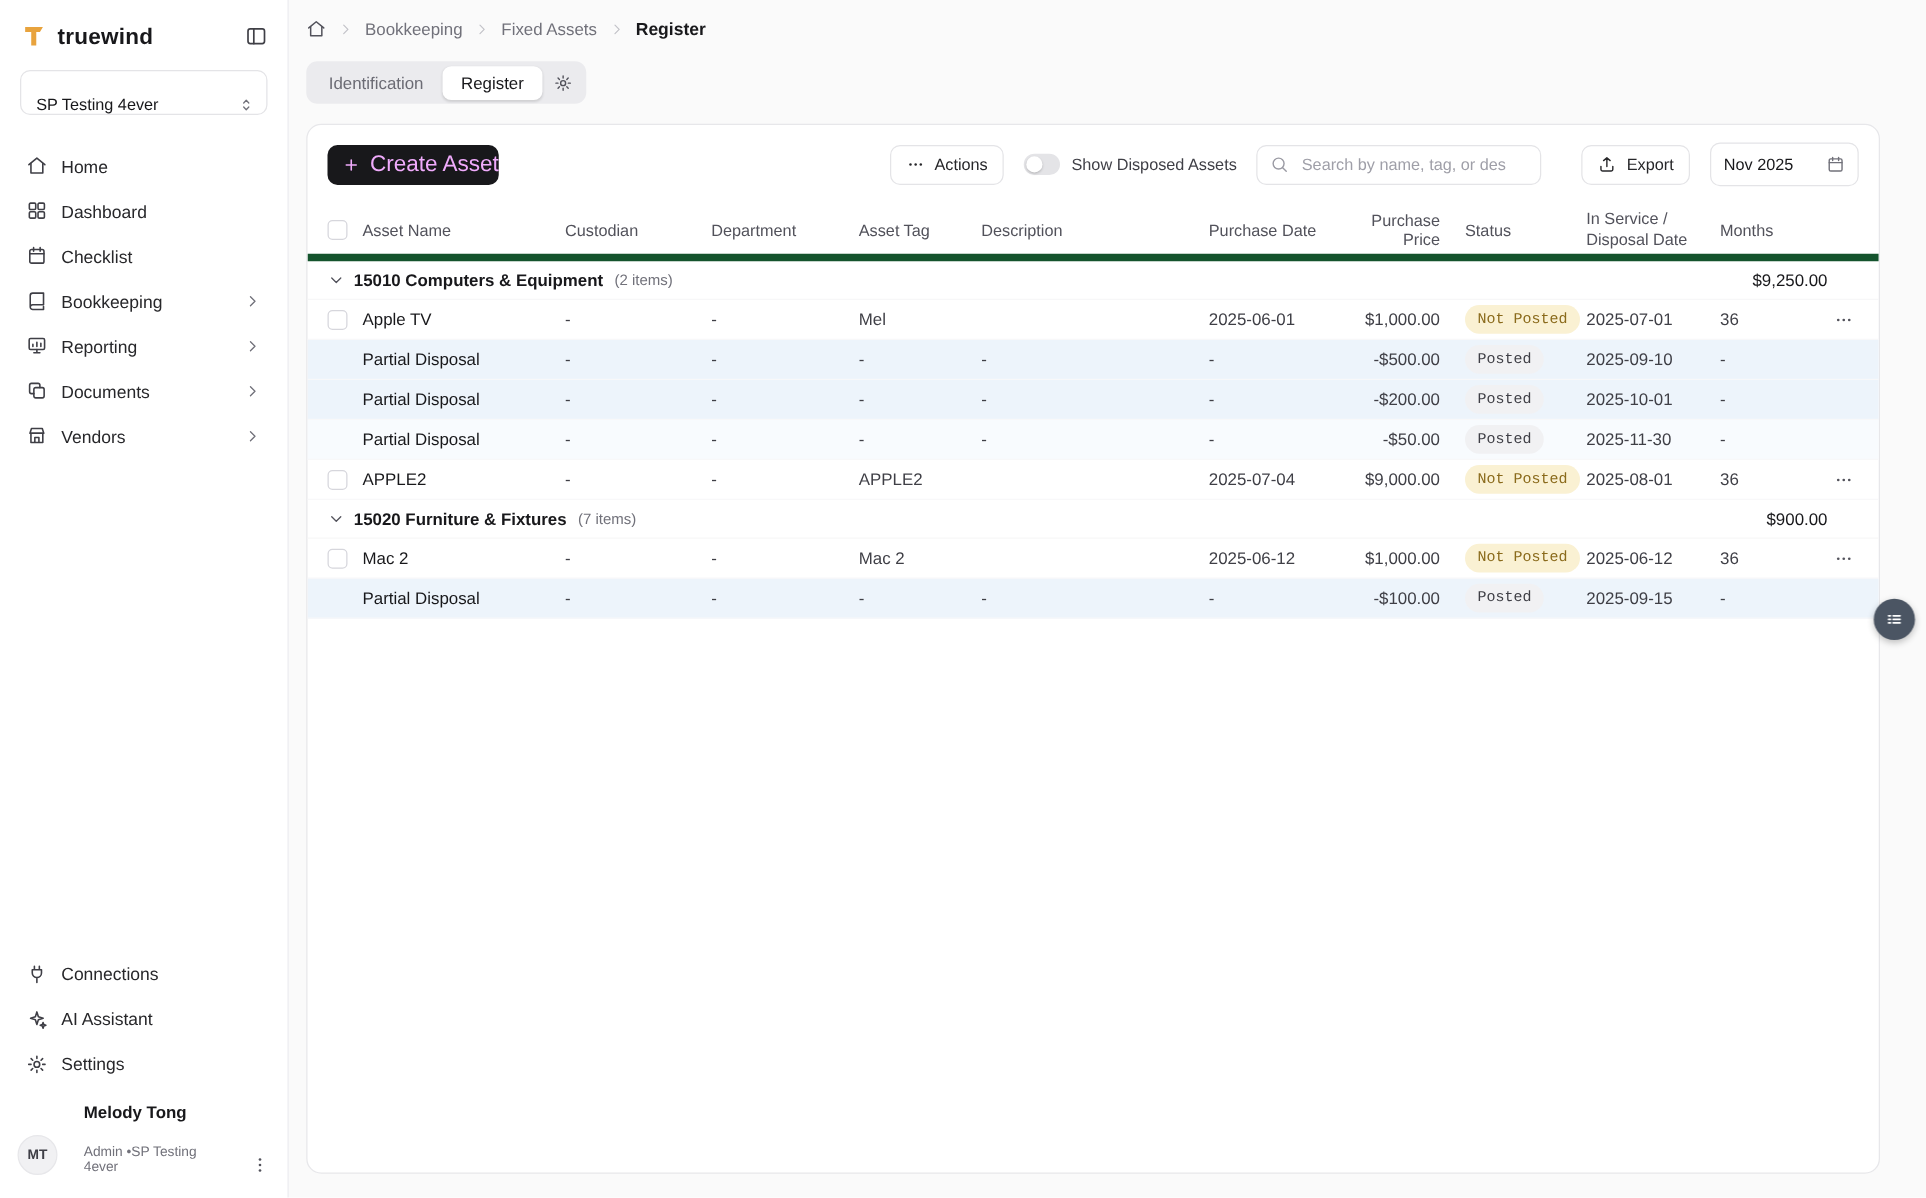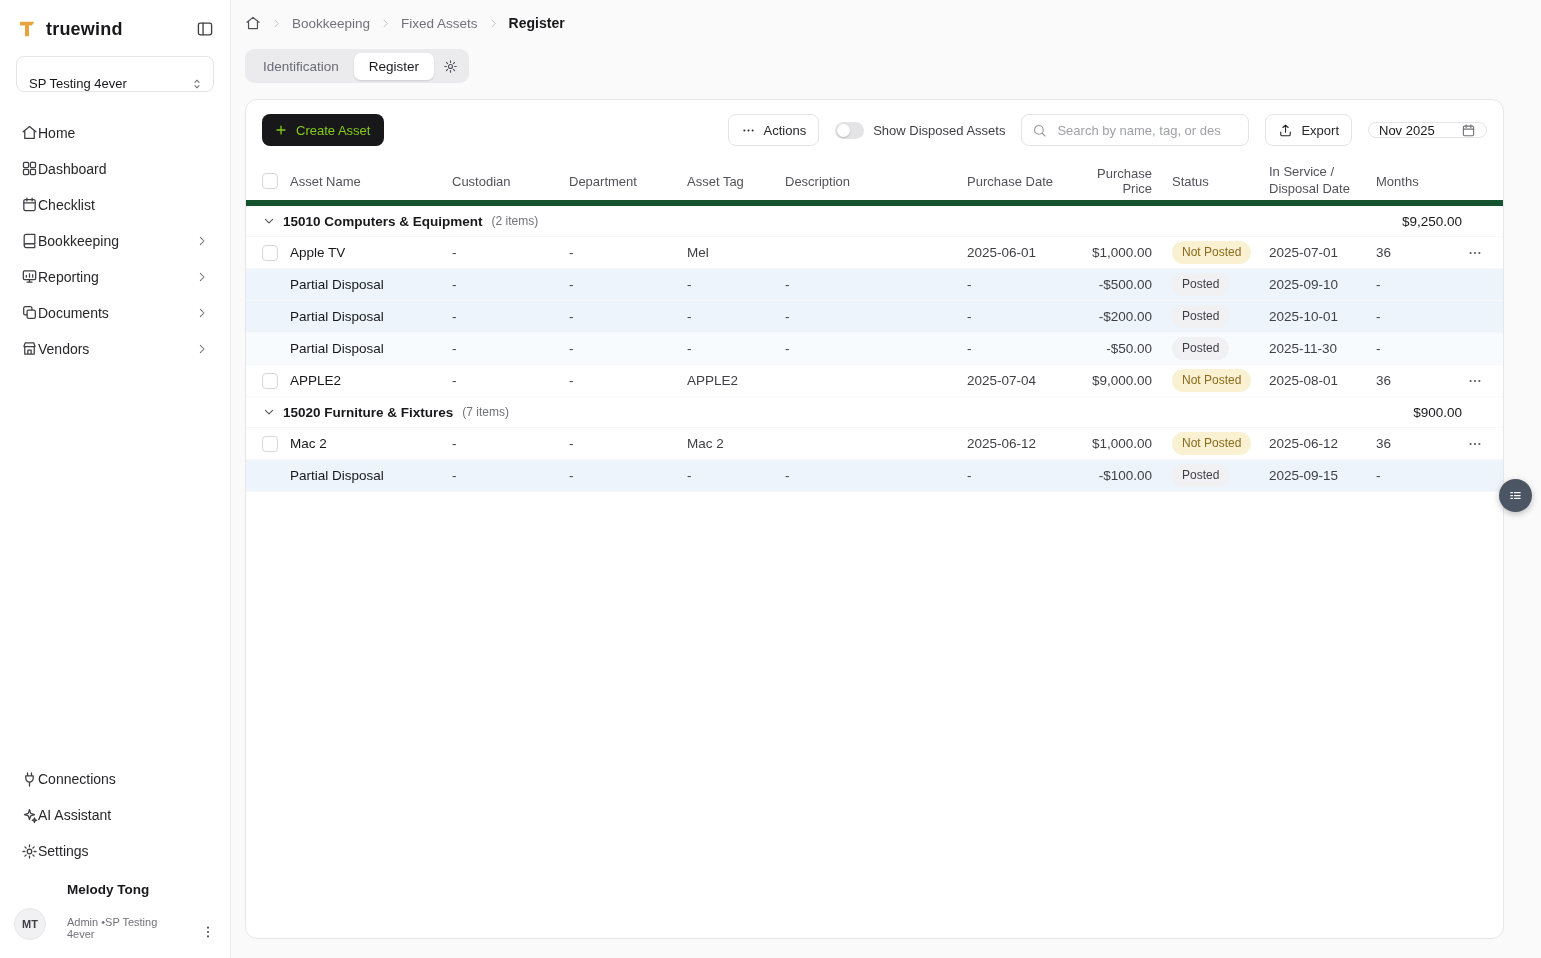--- a/index.html
+++ b/index.html
@@ -21,21 +21,21 @@
   .logo-text { font-size:18px; font-weight:700; letter-spacing:.2px; }
   .collapse-btn { margin-left:auto; color:#3f3f46; cursor:pointer; }
   .workspace {
     margin:8px 16px 2px; height:36px; border:1px solid #e4e4e7; border-radius:8px;
     display:flex; align-items:flex-end; justify-content:space-between;
     padding:0 9px 0 12px; font-size:13px; cursor:pointer; background:#fff;
   }
   .workspace .icn { color:#71717a; }
   .nav { padding:22px 12px 0; display:flex; flex-direction:column; gap:3px; }
   .nav-item {
-    height:33px; display:flex; align-items:center; padding:0 9px;
+    height:33px; display:flex; align-items:center; gap:11px; padding:0 9px;
     border-radius:8px; font-size:14px; color:#27272a; cursor:pointer;
   }
   .nav-item .icn { color:#3f3f46; display:flex; }
   .nav-item .chev { margin-left:auto; color:#71717a; display:flex; }
   .side-spacer { flex:1; }
   .footer-nav { padding:0 12px; display:flex; flex-direction:column; gap:3px; }
   .user-row { display:flex; align-items:flex-end; gap:21px; padding:14px 14px 18px 14px; }
   .avatar {
     width:32px; height:32px; border-radius:50%; background:#f1f1f3; border:1px solid #e7e7ea;
     display:flex; align-items:center; justify-content:center;
@@ -58,42 +58,42 @@
   .tab { padding:6px 15px; font-size:13.5px; color:#6b6b74; border-radius:7px; cursor:pointer; white-space:nowrap; }
   .tab.active { background:#fff; color:#18181b; font-weight:500; box-shadow:0 1px 2px rgba(0,0,0,.12); }
   .tab-gear { width:32px; height:28px; display:flex; align-items:center; justify-content:center; color:#52525b; cursor:pointer; }
 
   .card {
     margin-top:16px; margin-right:37px; height:840px; position:relative;
     background:#fff; border:1px solid #e7e7ea; border-radius:12px; overflow:hidden;
   }
   .card-toolbar { display:flex; align-items:center; padding:14px 16px 12px; }
   .btn-dark {
-    height:32px; background:#18181b; color:#84cc16; border:none; border-radius:8px;
-    padding:0 14px 0 12px; font-size:13px; font-weight:500;
+    height:32px; background:#18181b; color:#f0abfc; border:none; border-radius:8px;
+    padding:0 0 0 12px; font-size:18px; font-weight:500;
     display:inline-flex; align-items:center; gap:8px; cursor:pointer; font-family:inherit;
   }
   .toolbar-right { margin-left:auto; display:flex; align-items:center; gap:16px; }
   .btn-ghost {
     height:32px; background:#fff; border:1px solid #e4e4e7; border-radius:8px;
     padding:0 12px; font-size:13px; color:#27272a;
-    display:inline-flex; align-items:center; gap:8px; cursor:pointer; font-family:inherit;
+    display:inline-flex; align-items:center; gap:8px; cursor:pointer; font-family:inherit;margin-left:16px;
   }
   .toggle-group { display:flex; align-items:center; gap:9px; }
   .toggle { width:29px; height:17px; background:#e4e4e7; border-radius:999px; position:relative; cursor:pointer; flex:none; }
   .toggle .knob { position:absolute; left:2px; top:2px; width:13px; height:13px; border-radius:50%; background:#fff; box-shadow:0 1px 2px rgba(0,0,0,.2); }
   .toggle-label { font-size:13px; color:#3f3f46; white-space:nowrap; }
   .search {
     width:228px; height:32px; border:1px solid #e4e4e7; border-radius:8px;
     display:flex; align-items:center; gap:8px; padding:0 10px; color:#9a9aa3; background:#fff;
   }
   .search input { border:none; outline:none; flex:1; min-width:0; font-size:13px; font-family:inherit; color:#18181b; background:transparent; }
   .search input::placeholder { color:#9f9fa8; }
   .datepick {
-    width:119px; height:16px; border:1px solid #e4e4e7; border-radius:8px;
+    width:119px; height:35px; border:1px solid #e4e4e7; border-radius:8px;
     display:flex; align-items:center; justify-content:space-between;
     padding:0 10px; font-size:13px; cursor:pointer; background:#fff;
   }
   .datepick .icn { color:#71717a; display:flex; }
 
   
   .table { --cols: 44px 162px 117px 118px 98px 182px 105px 80px 20px 97px 107px 56px 1fr; margin-top:4px; }
   .thead {
     display:grid; grid-template-columns:var(--cols); align-items:center;
     min-height:44px; font-size:13px; color:#52525b; border-bottom:6px solid #14532d;
@@ -110,21 +110,21 @@
   .group-name { font-weight:600; color:#18181b; }
   .group-count { font-size:12px; color:#71717a; margin-left:2px; }
   .group-total { margin-left:auto; color:#18181b; }
   .trow {
     display:grid; grid-template-columns:var(--cols); align-items:center;
     height:32px; font-size:13.5px; color:#3f3f46; border-bottom:1px solid #f8f8f9;
   }
   .trow [data-name="asset-name"] { color:#18181b; }
   .trow.tint-strong { background:#edf4fb; }
   .trow.tint-light  { background:#f8fbfe; }
-  .badge { display:inline-block; padding:3px 10px; border-radius:999px; font-size:12px; line-height:1.35; white-space:nowrap; }
+  .badge { display:inline-block; padding:3px 10px; border-radius:999px; font-size:12px; line-height:1.35; white-space:nowrap;font-family:Liberation Mono, monospace; }
   .badge.warning { background:#faf1d3; color:#8a6a1b; }
   .badge.neutral { background:#f1f1f3; color:#3f3f46; }
   .row-menu { display:flex; justify-content:flex-end; padding-right:20px; color:#52525b; }
   .row-menu span { cursor:pointer; display:flex; }
 
   .float-btn {
     position:fixed; right:9px; top:479px; width:33px; height:33px; border-radius:50%;
     background:#4b5563; color:#fff; display:flex; align-items:center; justify-content:center;
     box-shadow:0 2px 6px rgba(0,0,0,.25); cursor:pointer;
   }

